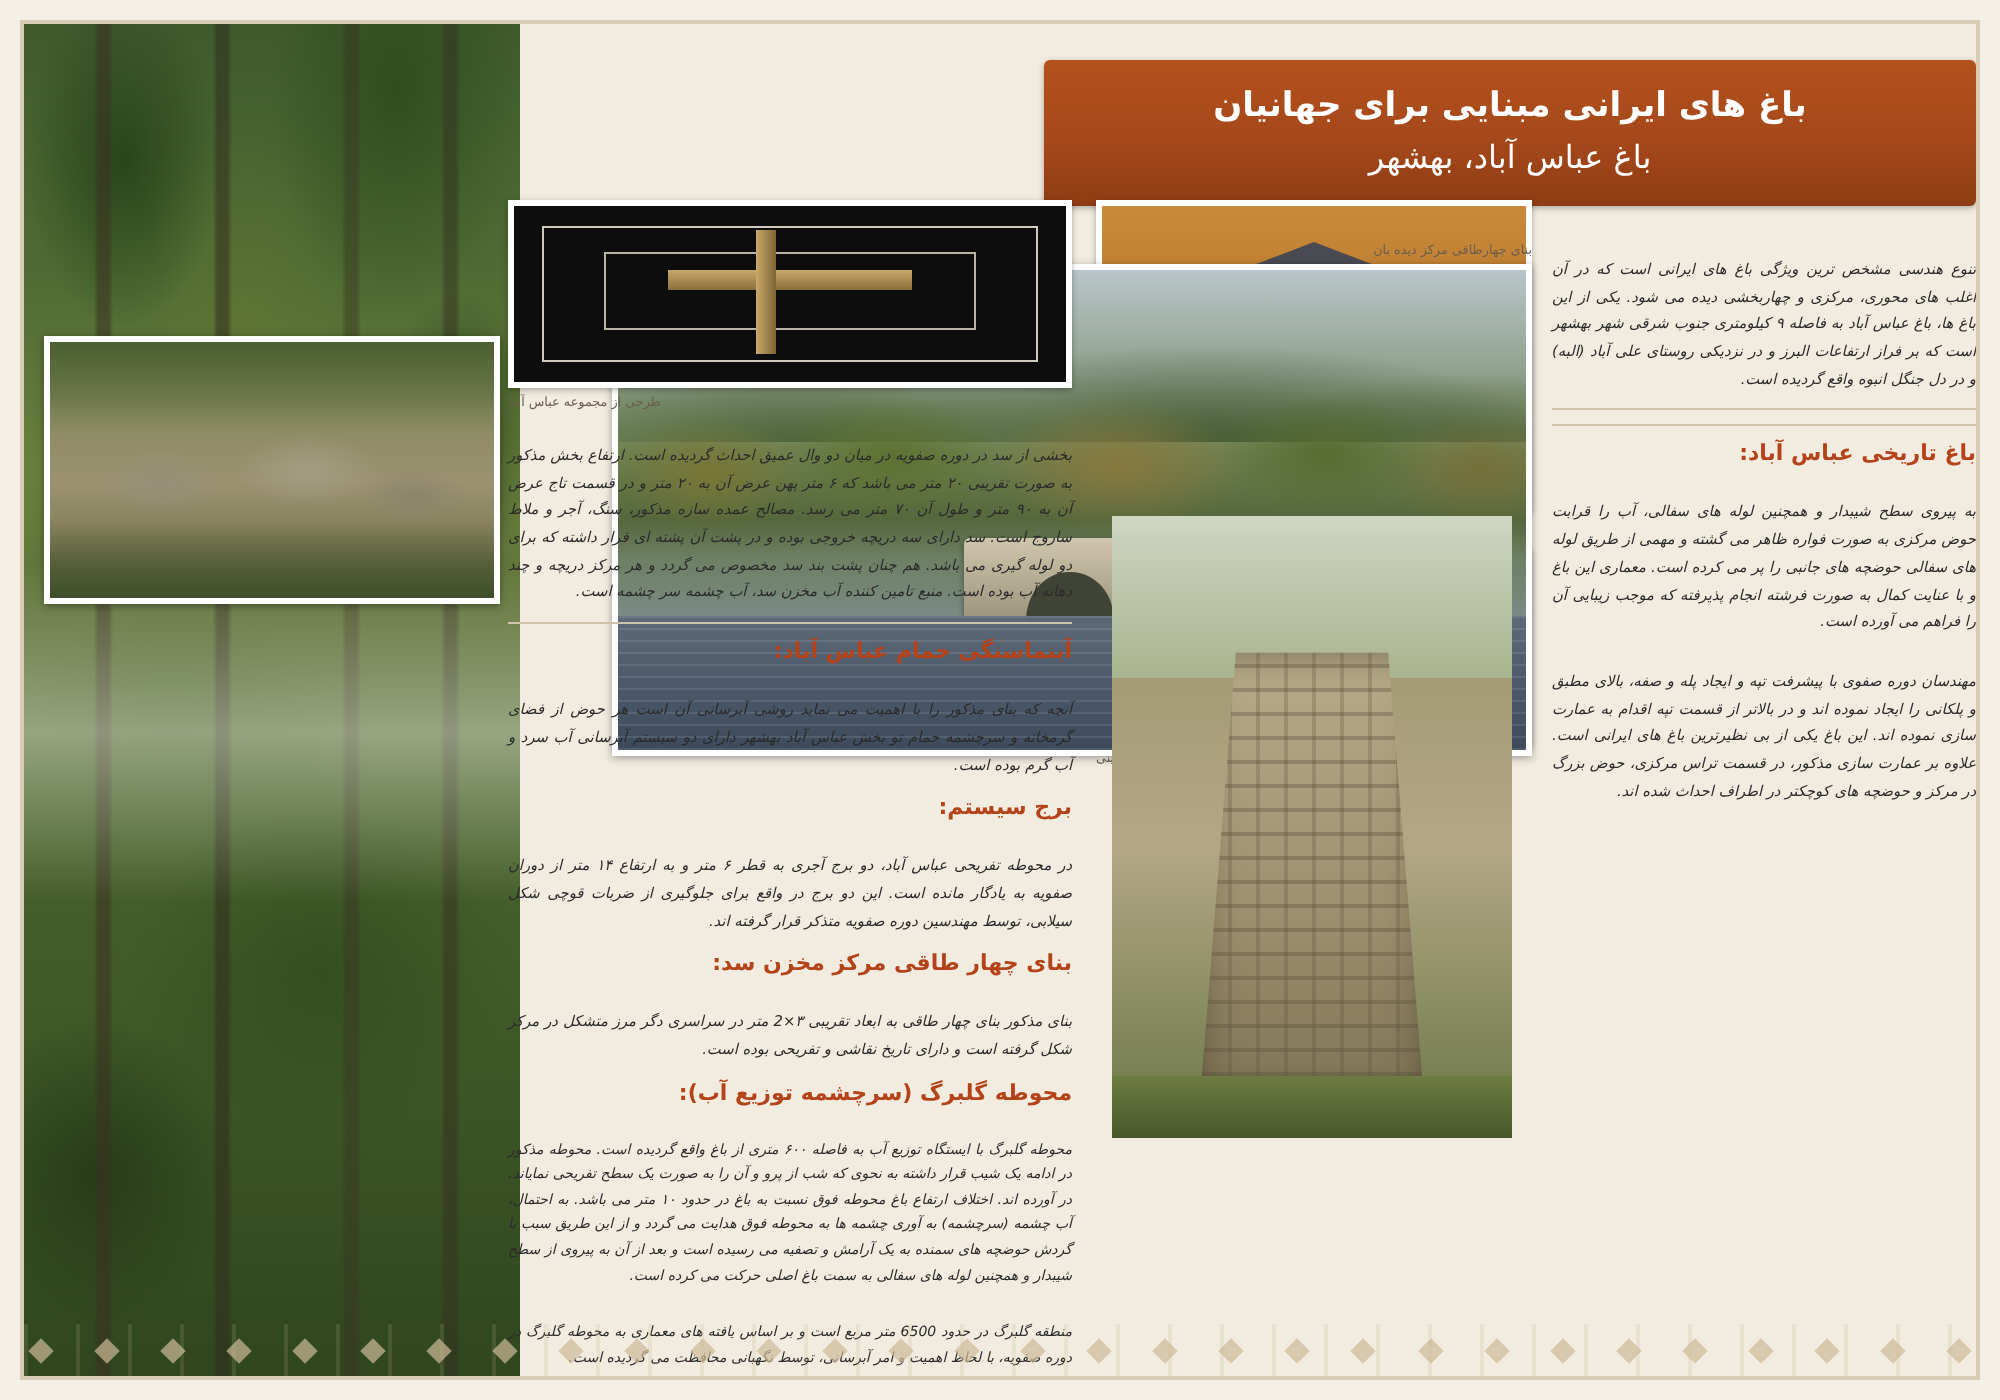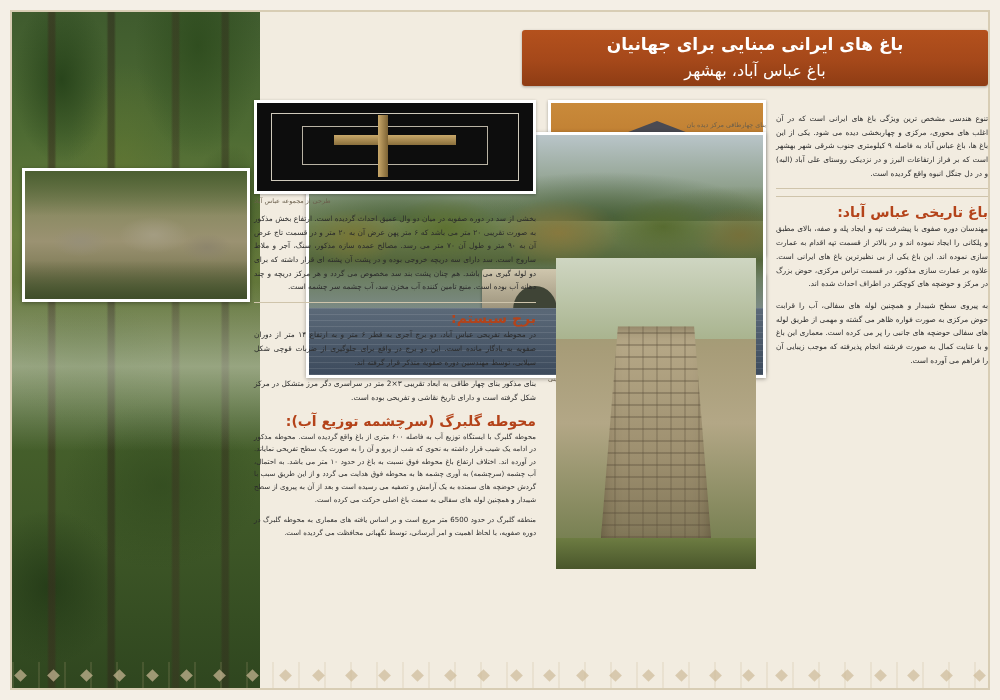--- a/index.html
+++ b/index.html
@@ -143,21 +143,21 @@
     bottom: 12px;
     z-index: 3;
   }
 
   
   #title-banner {
     position: absolute;
     right: 0;
     top: 18px;
     width: 466px;
-    height: 56px;
+    height: 73px;
     background: linear-gradient(180deg, #b4511d 0%, #a5481a 55%, #8e3c14 100%);
     border-radius: 3px;
     box-shadow: 0 1px 3px rgba(0,0,0,.3);
     display: flex;
     flex-direction: column;
     align-items: center;
     justify-content: center;
     color: #ffffff;
     padding: 4px 10px;
     box-sizing: border-box;
@@ -182,26 +182,27 @@
   
   #col-mid { right: 222px; top: 88px; width: 218px; }
   
   #col-left { right: 452px; top: 88px; width: 282px; }
 
   .para {
     font-size: 7.4px;
     line-height: 1.85;
     color: #2b2b2b;
     text-align: justify;
-    margin: 0 0 8px 0;
+    margin: 16px 0 8px 0;
     direction: rtl;
+    font-style: italic;
   }
   .para.small { font-size: 7px; line-height: 1.8; }
   .heading {
-    font-size: 14px;
+    font-size: 11px;
     font-weight: bold;
     color: #b4431a;
     margin: 0 0 2px 0;
     direction: rtl;
   }
   .rule {
     height: 1px;
     background: #cfc4ab;
     margin: 6px 0 7px 0;
   }
@@ -391,22 +392,22 @@
     <div id="title-banner">
       <div class="t1">باغ های ایرانی مبنایی برای جهانیان</div>
       <div class="t2">باغ عباس آباد، بهشهر</div>
     </div>
 
     <div class="col" id="col-right">
       <p class="para">تنوع هندسی مشخص ترین ویژگی باغ های ایرانی است که در آن اغلب های محوری، مرکزی و چهاربخشی دیده می شود. یکی از این باغ ها، باغ عباس آباد به فاصله ۹ کیلومتری جنوب شرقی شهر بهشهر است که بر فراز ارتفاعات البرز و در نزدیکی روستای علی آباد (البه) و در دل جنگل انبوه واقع گردیده است.</p>
       <div class="rule"></div>
       <div class="rule"></div>
       <div class="heading">باغ تاریخی عباس آباد:</div>
+      <p class="para">به پیروی سطح شیبدار و همچنین لوله های سفالی، آب را قرابت حوض مرکزی به صورت فواره ظاهر می گشته و مهمی از طریق لوله های سفالی حوضچه های جانبی را پر می کرده است. معماری این باغ و با عنایت کمال به صورت فرشته انجام پذیرفته که موجب زیبایی آن را فراهم می آورده است.</p>
       <p class="para">مهندسان دوره صفوی با پیشرفت تپه و ایجاد پله و صفه، بالای مطبق و پلکانی را ایجاد نموده اند و در بالاتر از قسمت تپه اقدام به عمارت سازی نموده اند. این باغ یکی از بی نظیرترین باغ های ایرانی است. علاوه بر عمارت سازی مذکور، در قسمت تراس مرکزی، حوض بزرگ در مرکز و حوضچه های کوچکتر در اطراف احداث شده اند.</p>
-      <p class="para">به پیروی سطح شیبدار و همچنین لوله های سفالی، آب را قرابت حوض مرکزی به صورت فواره ظاهر می گشته و مهمی از طریق لوله های سفالی حوضچه های جانبی را پر می کرده است. معماری این باغ و با عنایت کمال به صورت فرشته انجام پذیرفته که موجب زیبایی آن را فراهم می آورده است.</p>
     </div>
 
     <div class="col" id="col-mid">
 
       <div class="figure">
         <div class="frame fig-pavilion">
           <div class="roof"></div>
           <div class="body"></div>
           <div class="base"></div>
           <div class="water"></div>
@@ -441,24 +442,27 @@
           <div class="lines"></div>
           <div class="band"></div>
           <div class="band2"></div>
         </div>
         <div class="caption">طرحی از مجموعه عباس آباد</div>
       </div>
 
       <p class="para">بخشی از سد در دوره صفویه در میان دو وال عمیق احداث گردیده است. ارتفاع بخش مذکور به صورت تقریبی ۲۰ متر می باشد که ۶ متر پهن عرض آن به ۲۰ متر و در قسمت تاج عرض آن به ۹۰ متر و طول آن ۷۰ متر می رسد. مصالح عمده سازه مذکور، سنگ، آجر و ملاط ساروج است. سد دارای سه دریچه خروجی بوده و در پشت آن پشته ای قرار داشته که برای دو لوله گیری می باشد. هم چنان پشت بند سد مخصوص می گردد و هر مرکز دریچه و چند دهانه آب بوده است. منبع تامین کننده آب مخزن سد، آب چشمه سر چشمه است.</p>
       <div class="rule"></div>
 
+      <div class="heading">آبنماسنگی حمام عباس آباد:</div>
+      <p class="para">آنچه که بنای مذکور را با اهمیت می نماید روشی آبرسانی آن است هر حوض از فضای گرمخانه و سرچشمه حمام تو بخش عباس آباد بهشهر دارای دو سیستم آبرسانی آب سرد و آب گرم بوده است.</p>
 
       <div class="heading">برج سیستم:</div>
       <p class="para">در محوطه تفریحی عباس آباد، دو برج آجری به قطر ۶ متر و به ارتفاع ۱۴ متر از دوران صفویه به یادگار مانده است. این دو برج در واقع برای جلوگیری از ضربات قوچی شکل سیلابی، توسط مهندسین دوره صفویه متذکر قرار گرفته اند.</p>
 
+      <div class="heading">بنای چهار طاقی مرکز مخزن سد:</div>
       <p class="para">بنای مذکور بنای چهار طاقی به ابعاد تقریبی ۳×2 متر در سراسری دگر مرز متشکل در مرکز شکل گرفته است و دارای تاریخ نقاشی و تفریحی بوده است.</p>
 
       <div class="heading">محوطه گلبرگ (سرچشمه توزیع آب):</div>
       <p class="para small">محوطه گلبرگ با ایستگاه توزیع آب به فاصله ۶۰۰ متری از باغ واقع گردیده است. محوطه مذکور در ادامه یک شیب قرار داشته به نحوی که شب از پرو و آن را به صورت یک سطح تفریحی نمایاند. در آورده اند. اختلاف ارتفاع باغ محوطه فوق نسبت به باغ در حدود ۱۰ متر می باشد. به احتمال، آب چشمه (سرچشمه) به آوری چشمه ها به محوطه فوق هدایت می گردد و از این طریق سبب با گردش حوضچه های سمنده به یک آرامش و تصفیه می رسیده است و بعد از آن به پیروی از سطح شیبدار و همچنین لوله های سفالی به سمت باغ اصلی حرکت می کرده است.</p>
       <p class="para small">منطقه گلبرگ در حدود 6500 متر مربع است و بر اساس یافته های معماری به محوطه گلبرگ در دوره صفویه، با لحاظ اهمیت و امر آبرسانی، توسط نگهبانی محافظت می گردیده است.</p>
     </div>
 
     <div style="position:absolute; right:232px; top:246px; width:200px;">
       <div class="frame fig-tower">
         <div class="sky"></div>

